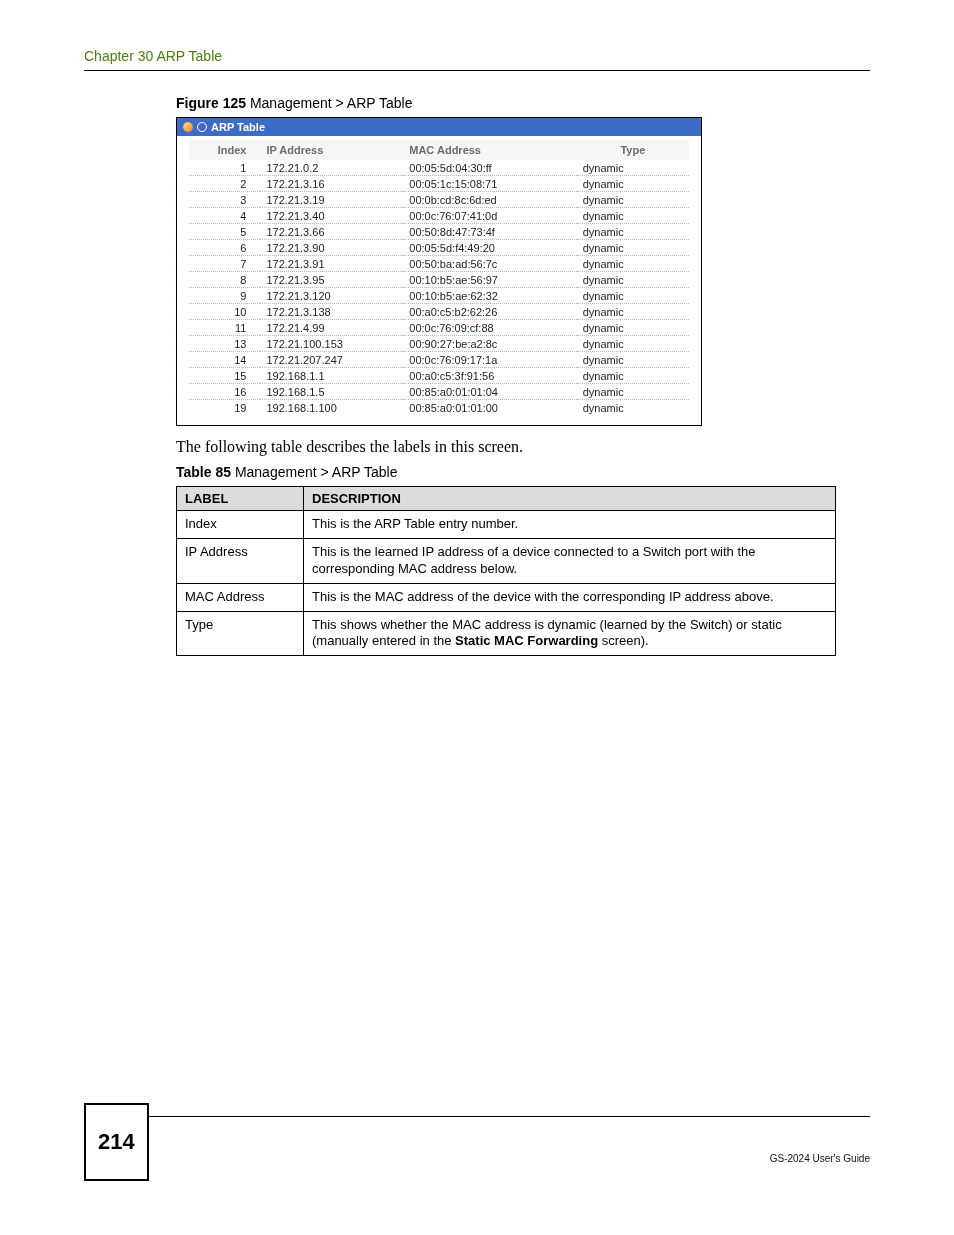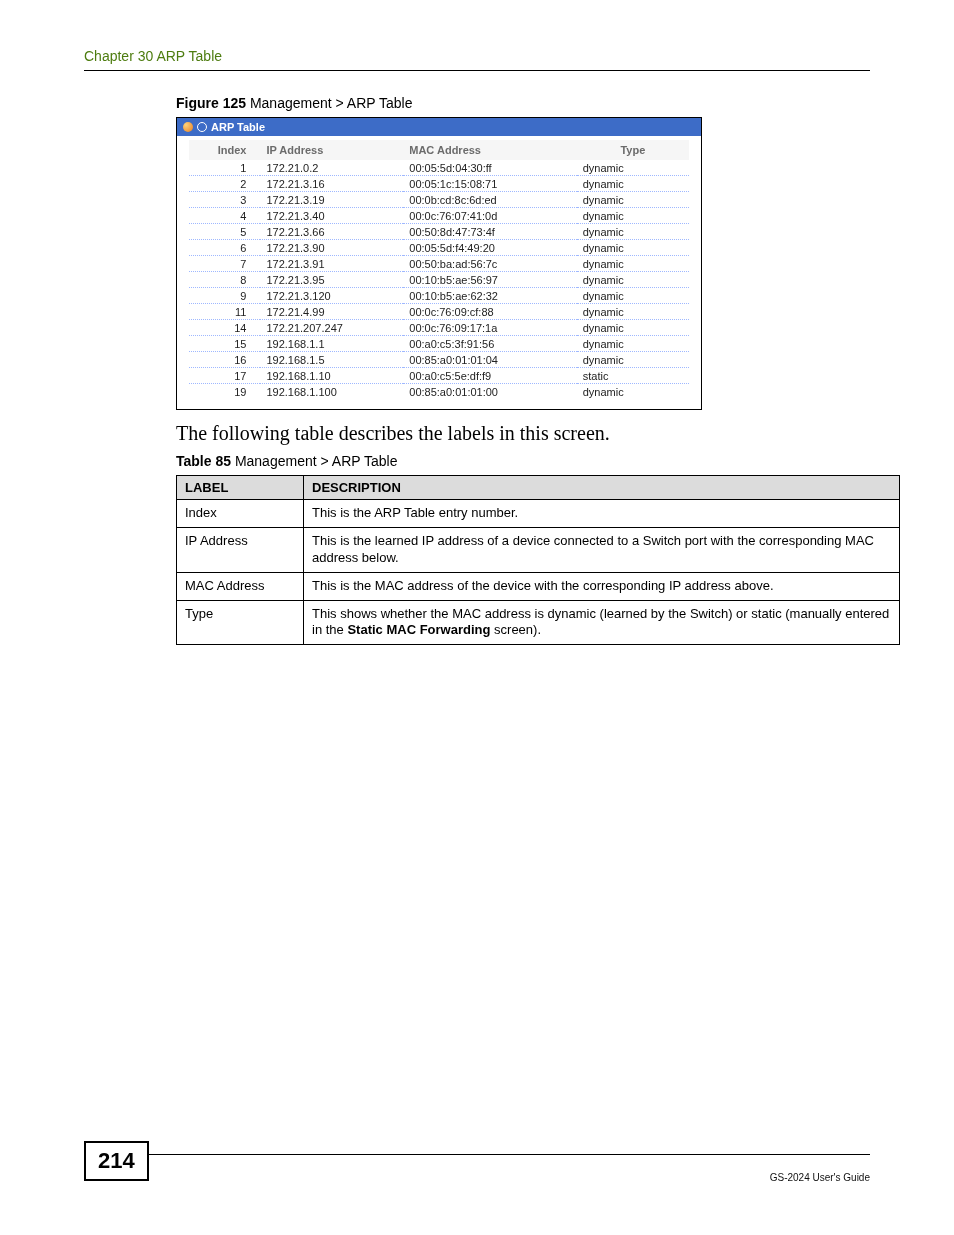--- a/index.html
+++ b/index.html
@@ -100,30 +100,30 @@
   }
   .arp-table tr:last-child td {
     border-bottom: none;
   }
   .arp-table td.c1 { text-align: right; padding-right: 14px;}
   .arp-table td.c4 { }
   .ui-body-pad { padding: 4px 12px 10px 12px; }
 
   .after-text {
     font-family: "Times New Roman", Times, serif;
-    font-size: 20px;
+    font-size: 16px;
     margin-top: 12px;
     margin-bottom: 8px;
   }
 
   
   .desc-table {
     border: 1px solid #000;
     border-collapse: collapse;
-    width: 724px;
+    width: 660px;
     font-size: 13px;
   }
   .desc-table th {
     border: 1px solid #000;
     background: #dcdcdc;
     text-align: left;
     padding: 4px 8px;
     font-weight: bold;
   }
   .desc-table td {
@@ -149,21 +149,21 @@
     margin: 0 0 0 64px;
   }
   .foot-row {
     display: flex;
     align-items: center;
     justify-content: space-between;
     margin-top: 0;
   }
   .page-num-box {
     border: 2px solid #000;
-    padding: 5px 12px;
+    padding: 24px 12px;
     font-weight: bold;
     font-size: 22px;
     background: #fff;
     position: relative;
     top: -14px;
     text-align: center;
   }
   .guide-name {
     font-size: 10px;
     color: #111;
@@ -253,48 +253,54 @@
                 <td>00:10:b5:ae:56:97</td>
                 <td class="c4">dynamic</td>
               </tr>
               <tr>
                 <td class="c1">9</td>
                 <td>172.21.3.120</td>
                 <td>00:10:b5:ae:62:32</td>
                 <td class="c4">dynamic</td>
               </tr>
               <tr>
+                <td class="c1">10</td>
+                <td>172.21.3.138</td>
+                <td>00:a0:c5:b2:62:26</td>
+                <td class="c4">dynamic</td>
+              </tr>
+              <tr>
                 <td class="c1">11</td>
                 <td>172.21.4.99</td>
                 <td>00:0c:76:09:cf:88</td>
                 <td class="c4">dynamic</td>
               </tr>
               <tr>
+                <td class="c1">13</td>
+                <td>172.21.100.153</td>
+                <td>00:90:27:be:a2:8c</td>
+                <td class="c4">dynamic</td>
+              </tr>
+              <tr>
                 <td class="c1">14</td>
                 <td>172.21.207.247</td>
                 <td>00:0c:76:09:17:1a</td>
                 <td class="c4">dynamic</td>
               </tr>
               <tr>
                 <td class="c1">15</td>
                 <td>192.168.1.1</td>
                 <td>00:a0:c5:3f:91:56</td>
                 <td class="c4">dynamic</td>
               </tr>
               <tr>
                 <td class="c1">16</td>
                 <td>192.168.1.5</td>
                 <td>00:85:a0:01:01:04</td>
                 <td class="c4">dynamic</td>
-              </tr>
-              <tr>
-                <td class="c1">17</td>
-                <td>192.168.1.10</td>
-                <td>00:a0:c5:5e:df:f9</td>
-                <td class="c4">static</td>
               </tr>
               <tr>
                 <td class="c1">19</td>
                 <td>192.168.1.100</td>
                 <td>00:85:a0:01:01:00</td>
                 <td class="c4">dynamic</td>
               </tr>
             </tbody>
         </table>
       </div>

